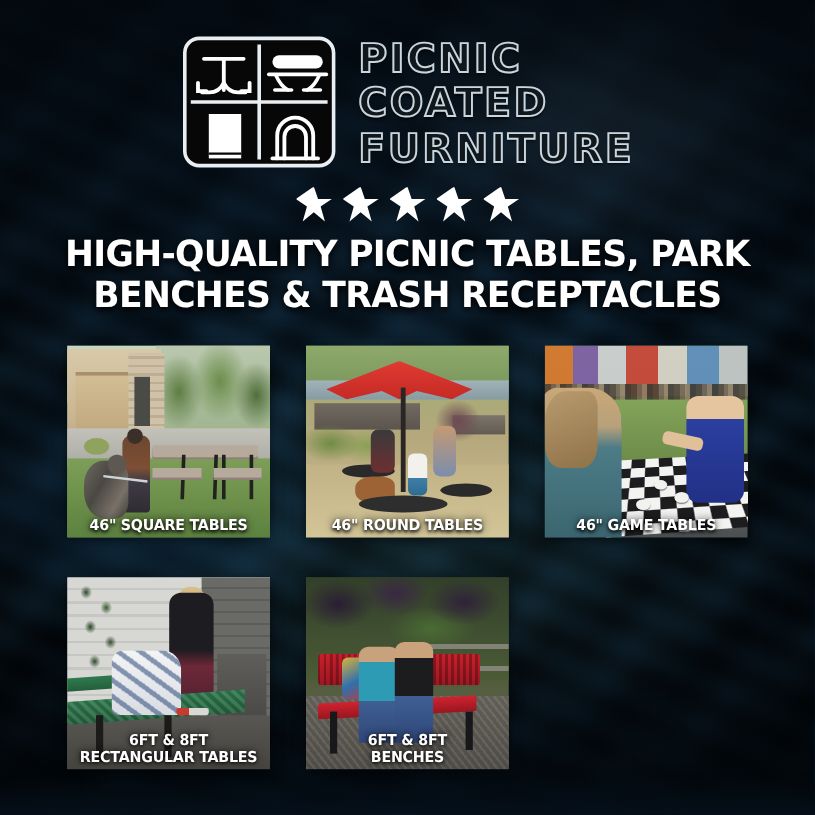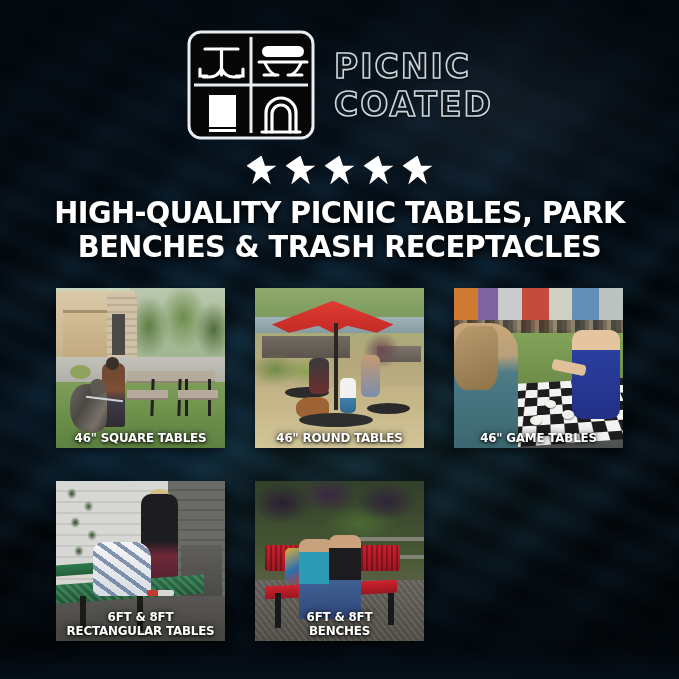--- a/index.html
+++ b/index.html
@@ -489,20 +489,21 @@
         <g fill="none" stroke="#ffffff" stroke-width="3.2" stroke-linecap="round">
           <path d="M80 103 V84 a15 15 0 0 1 30 0 V103"></path>
           <path d="M86 103 V85 a9 9 0 0 1 18 0 V103"></path>
           <line x1="76" y1="103" x2="114" y2="103"></line>
         </g>
       </svg>
 
       <div class="brand-text">
         <div class="brand-line">PICNIC</div>
         <div class="brand-line">COATED</div>
+        <div class="brand-line">FURNITURE</div>
       </div>
     </div>
 
     <div class="stars" id="stars">
         <div class="star" style="background: rgb(255, 255, 255);"></div>
         <div class="star" style="background: rgb(255, 255, 255);"></div>
         <div class="star" style="background: rgb(255, 255, 255);"></div>
         <div class="star" style="background: rgb(255, 255, 255);"></div>
         <div class="star" style="background: rgb(255, 255, 255);"></div>
       </div>

